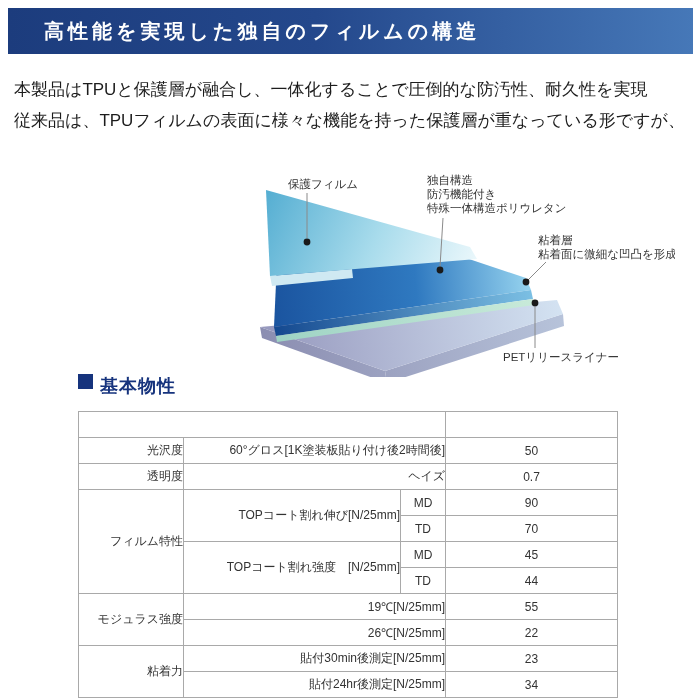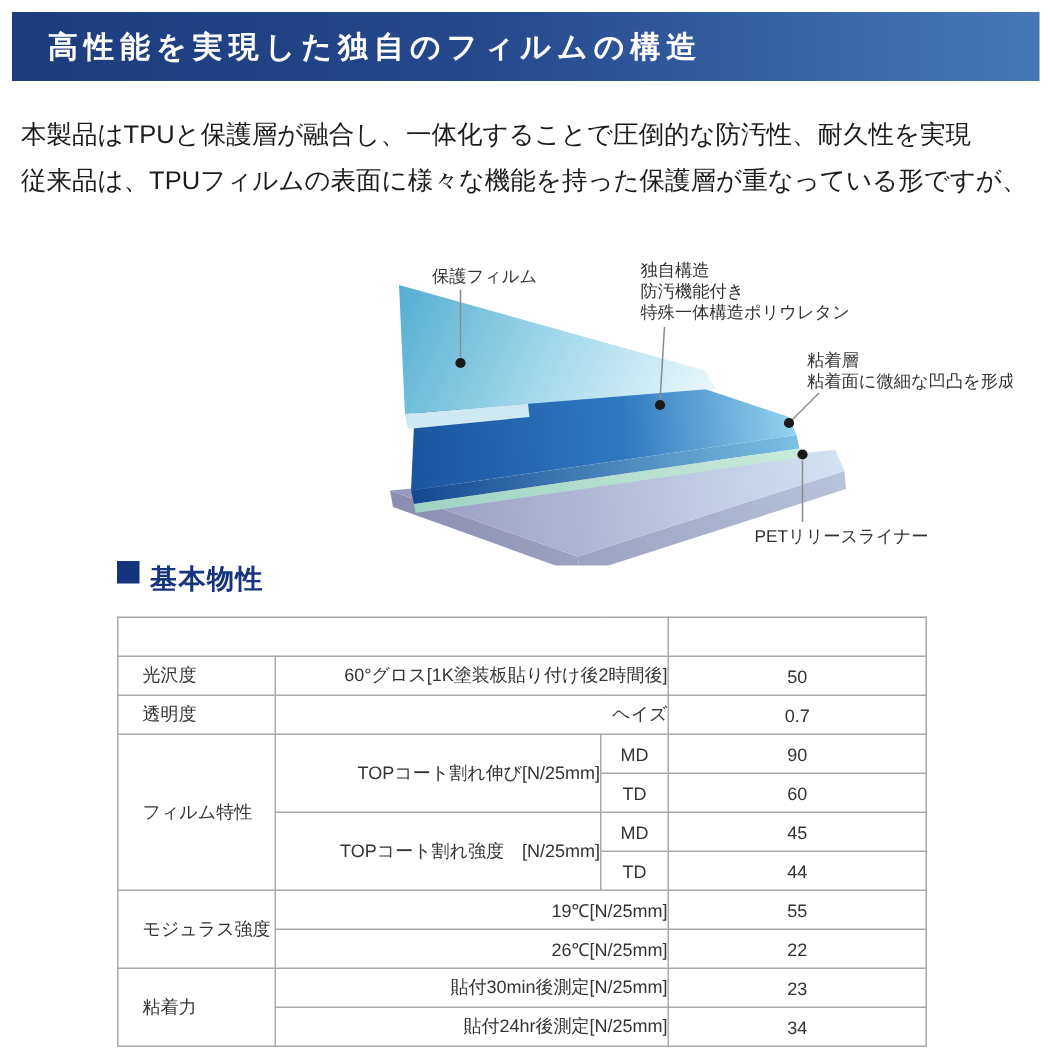--- a/index.html
+++ b/index.html
@@ -3,41 +3,41 @@
 <meta charset="utf-8">
 <style>
   html,body{margin:0;padding:0;background:#fff;}
   .page{position:relative;width:700px;height:700px;background:#fff;overflow:hidden;
         font-family:"Liberation Sans",sans-serif;}
 
   
   .banner{position:absolute;left:8px;top:8px;width:685px;height:46px;
           background:linear-gradient(90deg,#1c3c7d 0%,#24488c 45%,#4678b8 100%);
           display:flex;align-items:center;padding-left:24px;box-sizing:border-box;}
-  .banner h1{margin:0;font-family:"Liberation Serif",serif;font-size:20px;font-weight:600;
+  .banner h1{margin:12px;font-family:"Liberation Serif",serif;font-size:20px;font-weight:600;
              color:#ffffff;letter-spacing:4px;}
 
   
   .intro{position:absolute;left:14px;top:74px;width:676px;font-size:17px;line-height:31px;
          color:#1c1c1c;}
 
   
   .diagram{position:absolute;left:230px;top:172px;width:445px;height:205px;}
   .diagram text{font-family:"Liberation Sans",sans-serif;font-size:11.5px;fill:#333;}
 
   
   .section-head{position:absolute;left:78px;top:374px;display:flex;align-items:flex-start;}
   .section-head .sq{width:15px;height:15px;background:#16337d;margin-right:7px;}
   .section-head .txt{font-size:18px;font-weight:bold;color:#16337d;letter-spacing:1px;}
 
   
   table.spec{position:absolute;left:78px;top:411px;width:539px;border-collapse:collapse;
              table-layout:fixed;font-size:12px;color:#333;}
   table.spec td{border:1px solid #a9a9a9;height:25px;padding:0 0 0 0;background:#fff;}
-  table.spec td.cat{padding-left:16px;text-align:left;margin-left:24px;}
+  table.spec td.cat{padding-left:16px;text-align:right;margin-left:24px;}
   table.spec td.method{padding-left:13px;text-align:right;}
   table.spec td.dir,table.spec td.val{text-align:center;}
   td.diag{background-image:linear-gradient(to bottom right,
            transparent calc(50% - 0.6px),#9a9a9a calc(50% - 0.6px),
            #9a9a9a calc(50% + 0.6px),transparent calc(50% + 0.6px));}
   td.product-head{background:linear-gradient(112deg,#66a3d8 0%,#2f63ab 55%,#1b3d83 100%);
                   color:#fff;font-weight:bold;text-align:center;font-size:13px;height:26px;}
 </style>
 </head>
 <body>
@@ -143,21 +143,21 @@
       <td class="val">0.7</td>
     </tr>
     <tr>
       <td class="cat" rowspan="4">フィルム特性</td>
       <td class="method" rowspan="2">TOPコート割れ伸び[N/25mm]</td>
       <td class="dir">MD</td>
       <td class="val">90</td>
     </tr>
     <tr>
       <td class="dir">TD</td>
-      <td class="val">60</td>
+      <td class="val">70</td>
     </tr>
     <tr>
       <td class="method" rowspan="2">TOPコート割れ強度　[N/25mm]</td>
       <td class="dir">MD</td>
       <td class="val">45</td>
     </tr>
     <tr>
       <td class="dir">TD</td>
       <td class="val">44</td>
     </tr>

